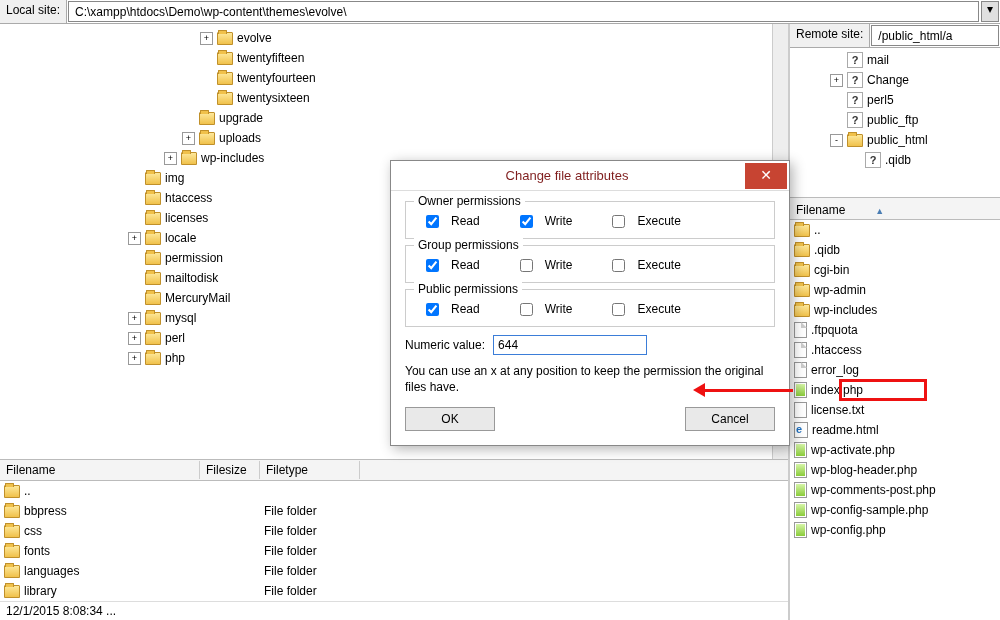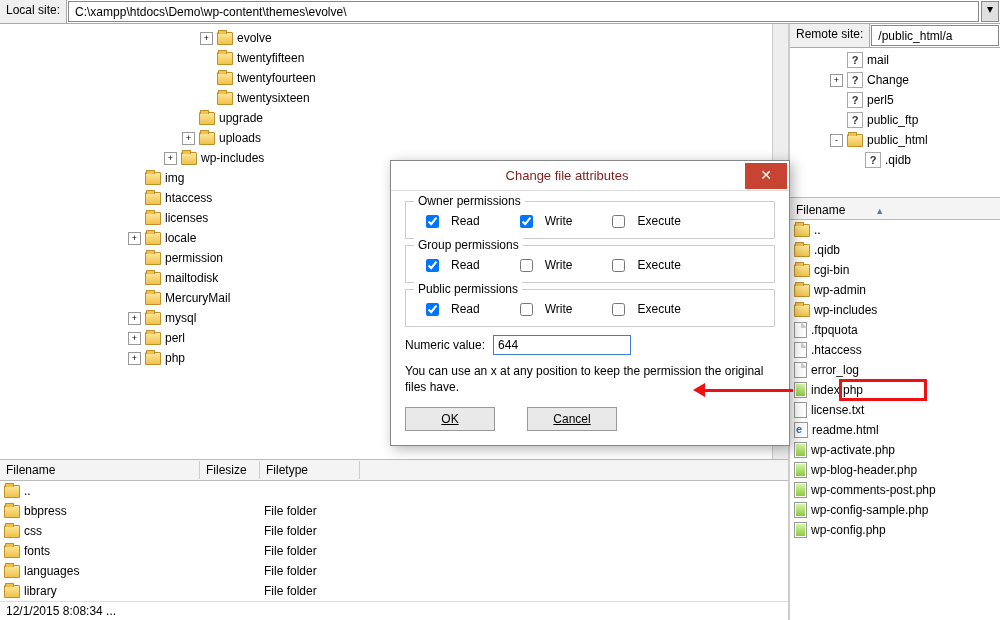--- a/index.html
+++ b/index.html
@@ -54,23 +54,23 @@
 .dialog-title .title-text { flex: 1; text-align: center; font-size: 13px; color: #7f1d1d; }
 .dialog-title .close-btn { width: 42px; height: 26px; background: #c74432; color: #fff; text-align: center; line-height: 24px; font-size: 14px; margin: 2px; cursor: pointer; }
 .dialog-body { padding: 10px 14px 14px 14px; }
 .dialog-msg { margin-bottom: 8px; padding: 2px 0; }
 .perm-group { border: 1px solid #ccc; padding: 6px 10px 10px 20px; margin-bottom: 6px; position: relative; }
 .perm-group .legend { position: absolute; top: -8px; left: 8px; background: #fff; padding: 0 4px; }
 .checks { display: flex; gap: 40px; margin-top: 6px; }
 .chk { display: flex; align-items: center; gap: 12px; }
 .chk input { width: 13px; height: 13px; }
 .numeric-row { display: flex; align-items: center; gap: 8px; margin: 8px 0; }
-.numeric-row input { width: 138px; padding: 2px 4px; border: 1px solid #3b7dd8; outline: none; }
+.numeric-row input { width: 154px; padding: 2px 4px; border: 1px solid #3b7dd8; outline: none; }
 .hint-text { margin: 6px 0 12px 0; line-height: 1.35; }
-.dialog-btns { display: flex; justify-content: flex-start; gap: 32px; text-decoration: underline; }
+.dialog-btns { display: flex; justify-content: space-between; gap: 32px; }
 .dialog-btns button { width: 90px; height: 24px; background: #e9e9e9; border: 1px solid #999; cursor: pointer; }
 
 .arrow-annot { position: absolute; left: 693px; top: 383px; width: 100px; height: 14px; pointer-events: none; }
 .arrow-line { position: absolute; left: 10px; top: 6px; width: 90px; height: 3px; background: #e11; }
 .arrow-head { position: absolute; left: 0; top: 0; width: 0; height: 0; border-top: 7px solid transparent; border-bottom: 7px solid transparent; border-right: 12px solid #e11; }
 .htaccess-box { position: absolute; right: 73px; top: 379px; width: 88px; height: 22px; border: 3px solid #e11; pointer-events: none; }
 
 .remote-tree-area { padding: 2px 0; }
 </style>
 </head>

